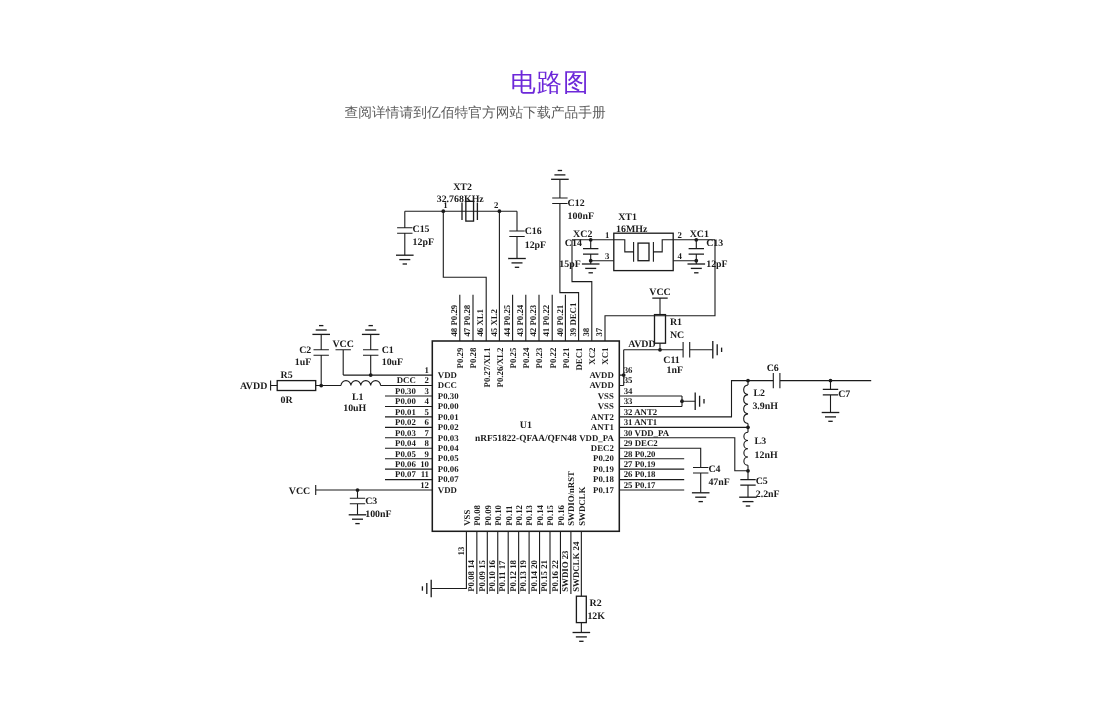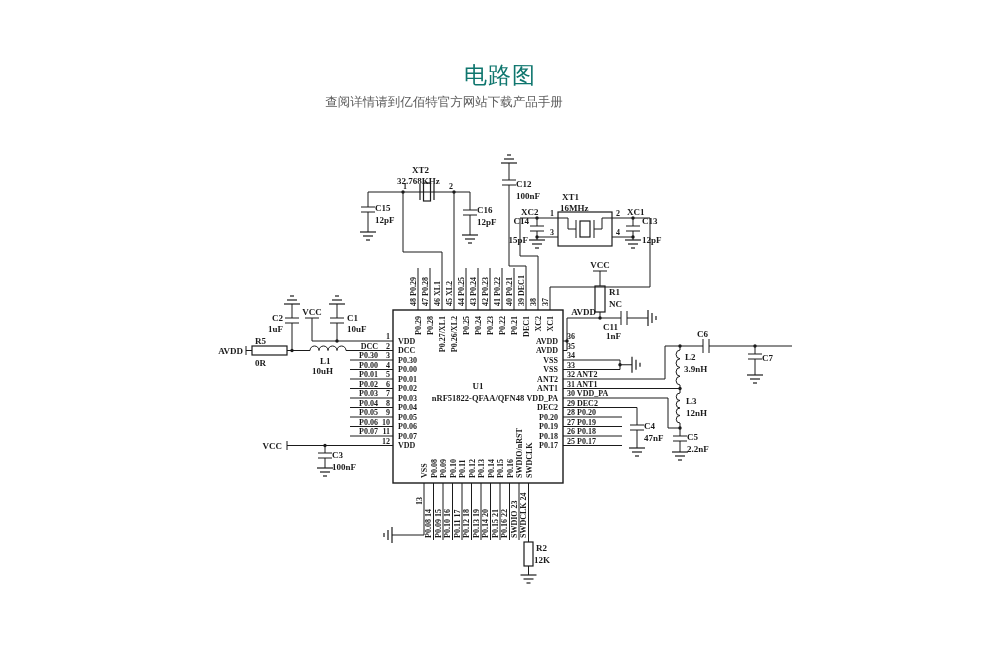--- a/index.html
+++ b/index.html
@@ -1,20 +1,20 @@
 <!DOCTYPE html>
 <html><head>
 <meta charset="utf-8">
 <style>
   html,body{margin:0;padding:0;background:#ffffff;}
   .page{position:relative;width:1000px;height:650px;background:#fff;overflow:hidden;
         font-family:"Liberation Sans","DejaVu Sans",sans-serif;}
   .title{position:absolute;top:60px;left:0;width:1000px;text-align:center;
-         font-size:23px;color:#0f766e;letter-spacing:1px;}
-  .subtitle{position:absolute;top:94px;left:16px;width:856px;text-align:center;
+         font-size:23px;color:#6d28d9;letter-spacing:1px;}
+  .subtitle{position:absolute;top:94px;left:4px;width:856px;text-align:center;
             font-size:12.5px;color:#5c5c5c;}
   svg{position:absolute;top:0;left:0;}
   .wire{stroke:#1b1b1b;stroke-width:1;fill:none;}
   .wire2{stroke:#1b1b1b;stroke-width:1.2;fill:none;}
   .box{stroke:#1b1b1b;stroke-width:1.2;fill:none;}
   .icbox{stroke:#1b1b1b;stroke-width:1.4;fill:none;}
   .dot{fill:#1b1b1b;stroke:none;}
   .lbl{font-family:"Liberation Serif","DejaVu Serif",serif;font-weight:bold;fill:#1b1b1b;}
 </style>
 </head>

